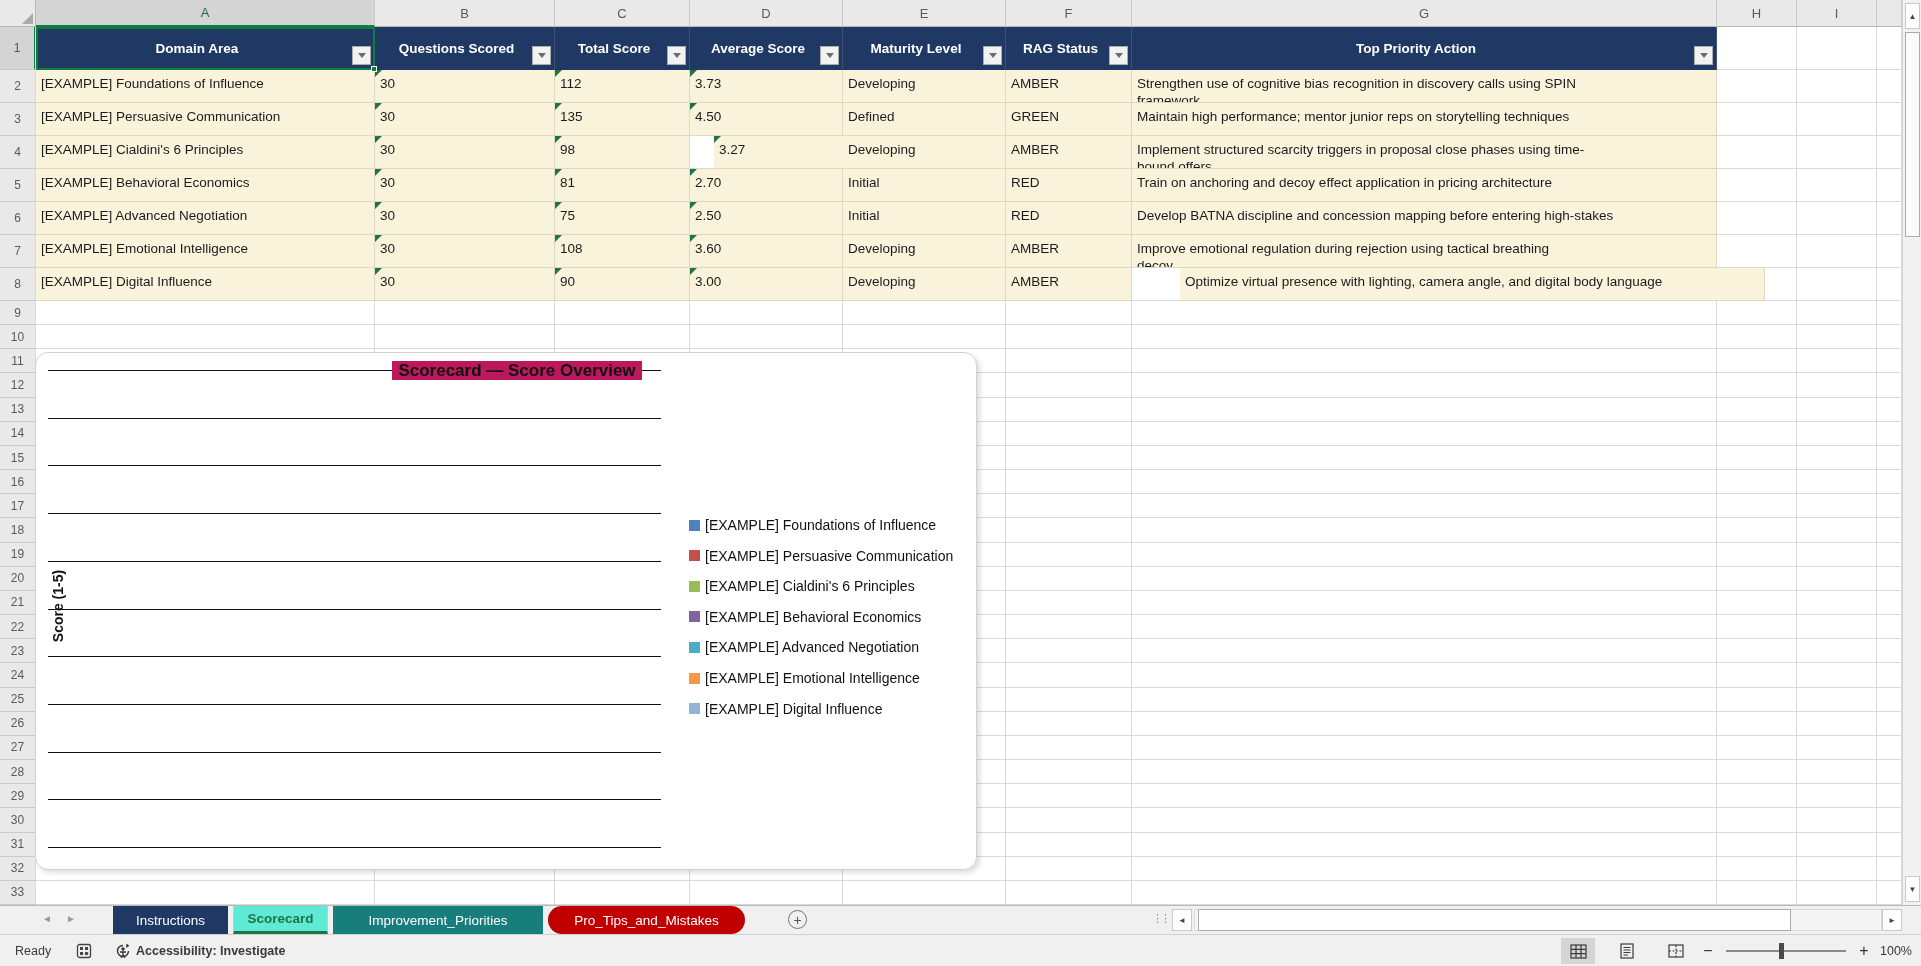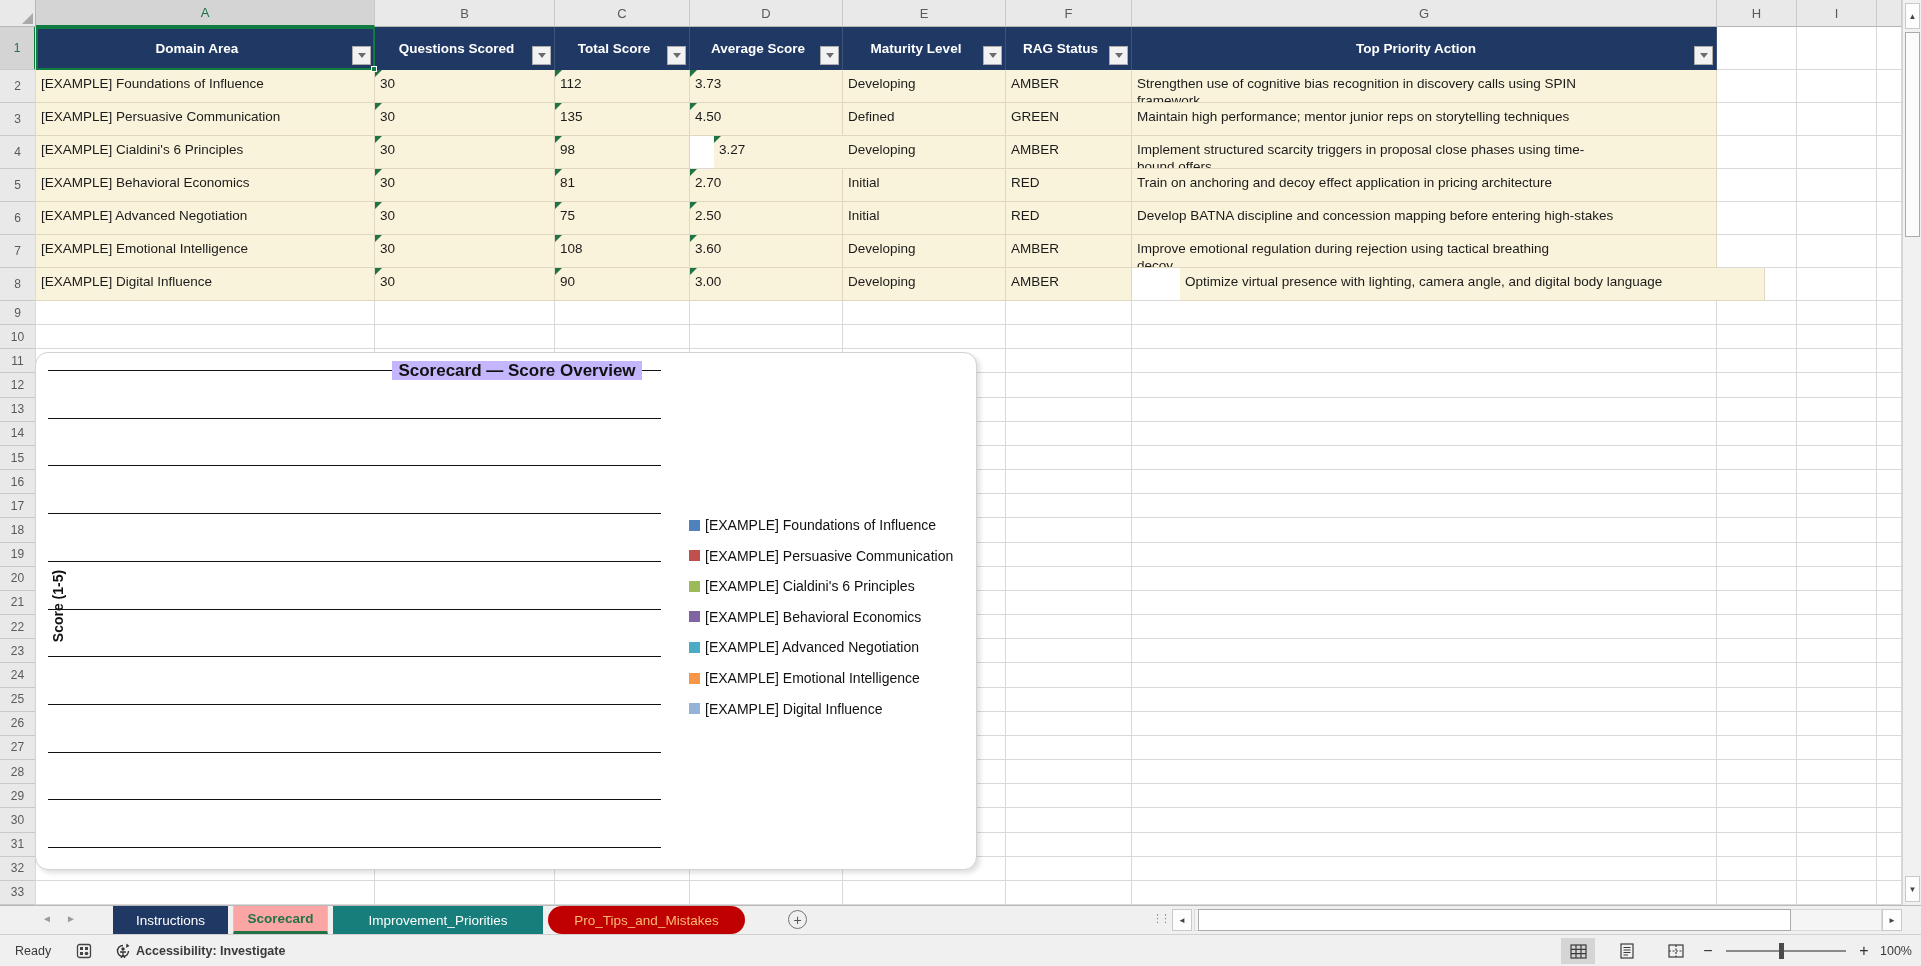--- a/index.html
+++ b/index.html
@@ -30,21 +30,21 @@
          color:#1b1b1b;font-size:13.5px;overflow:hidden;padding:6px 4px 0 5px;line-height:16.5px;}
   .dcell .ln{white-space:nowrap;}
   .tri-err{position:absolute;left:0;top:0;width:0;height:0;
            border-top:7px solid #217346;border-right:7px solid transparent;}
   #selbox{border:2px solid #107C41;z-index:6;pointer-events:none;}
   #selhandle{right:-4px;bottom:-4px;width:6px;height:6px;background:#107C41;border:1px solid #fff;z-index:7;}
   
   #chart{background:#fff;border:1px solid #D2D2D2;border-radius:13px;z-index:8;
          box-shadow:3px 3px 5px rgba(0,0,0,0.13);}
   #chart-title{left:0;right:0;top:8px;text-align:center;font-size:17px;font-weight:bold;color:#111;z-index:3;}
-  #chart-title span{background:#c4b5fd;padding:0 6px;margin-left:22px;}
+  #chart-title span{background:#be185d;padding:0 6px;margin-left:22px;}
   .cgl{position:absolute;left:12px;width:613px;height:1px;background:#111;z-index:1;}
   #ylabel{left:-75px;top:242px;width:200px;height:22px;text-align:center;font-weight:bold;
           font-size:14px;color:#111;transform:rotate(-90deg);}
   .leg{position:absolute;left:653px;height:20px;display:flex;align-items:center;z-index:2;}
   .leg .sw{width:11px;height:11px;margin-right:5px;flex:none;}
   .leg .lt{font-size:14px;color:#111;white-space:nowrap;}
   
   #vscroll{left:1902px;top:0;width:19px;height:905px;background:#F1F1F1;border-left:1px solid #D5D5D5;}
   .sbtn{background:#FDFDFD;border:1px solid #C9C9C9;display:flex;align-items:center;justify-content:center;
         color:#444;font-size:8px;}
@@ -344,27 +344,27 @@
     <div class="abs sbtn" style="left:2px;top:876px;width:15px;height:26px;">▼</div>
   </div>
 
   <div class="abs" id="tabstrip">
     <div class="abs navarr" style="left:42px;">◄</div>
     <div class="abs navarr" style="left:66px;">►</div>
     <div id="tabs">
         <div class="abs sheettab" style="left: 113px; width: 115px; background: rgb(31, 56, 100); color: rgb(255, 255, 255);">
           <span>Instructions</span>
         </div>
-        <div class="abs sheettab active" style="left: 233px; width: 95px; background: #fca5a5; color: rgb(33, 115, 70);">
+        <div class="abs sheettab active" style="left: 233px; width: 95px; background: #5eead4; color: rgb(33, 115, 70);">
           <span>Scorecard</span>
         </div>
         <div class="abs sheettab" style="left: 333px; width: 210px; background: rgb(23, 126, 123); color: rgb(255, 255, 255);">
           <span>Improvement_Priorities</span>
         </div>
-        <div class="abs sheettab" style="left: 548px; width: 197px; background: rgb(192, 0, 0); color: #fdba74; border-radius: 14px;">
+        <div class="abs sheettab" style="left: 548px; width: 197px; background: rgb(192, 0, 0); color: #ffffff; border-radius: 14px;">
           <span>Pro_Tips_and_Mistakes</span>
         </div>
       </div>
     <div class="abs" id="addsheet" style="left:788px;">+</div>
     <div class="abs" id="draghandle">⋮⋮</div>
     <div class="abs sbtn hbtn" style="left:1172px;">◄</div>
     <div class="abs" id="hscroll-track"></div>
     <div class="abs" id="hthumb"></div>
     <div class="abs sbtn hbtn" style="left:1882px;">►</div>
   </div>

